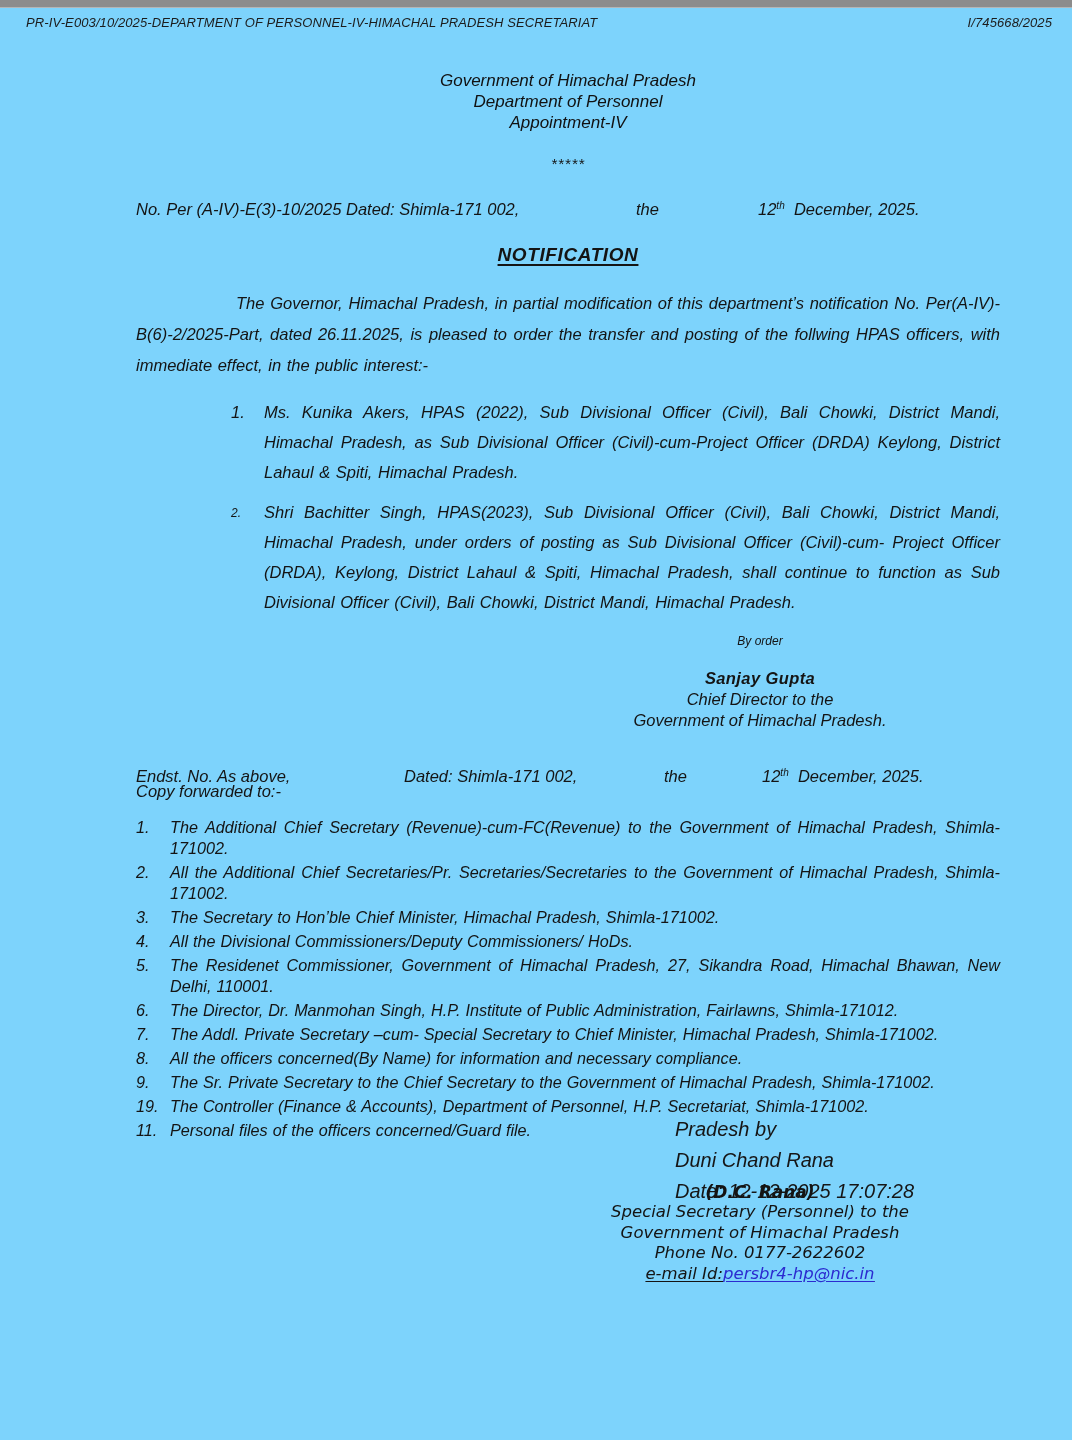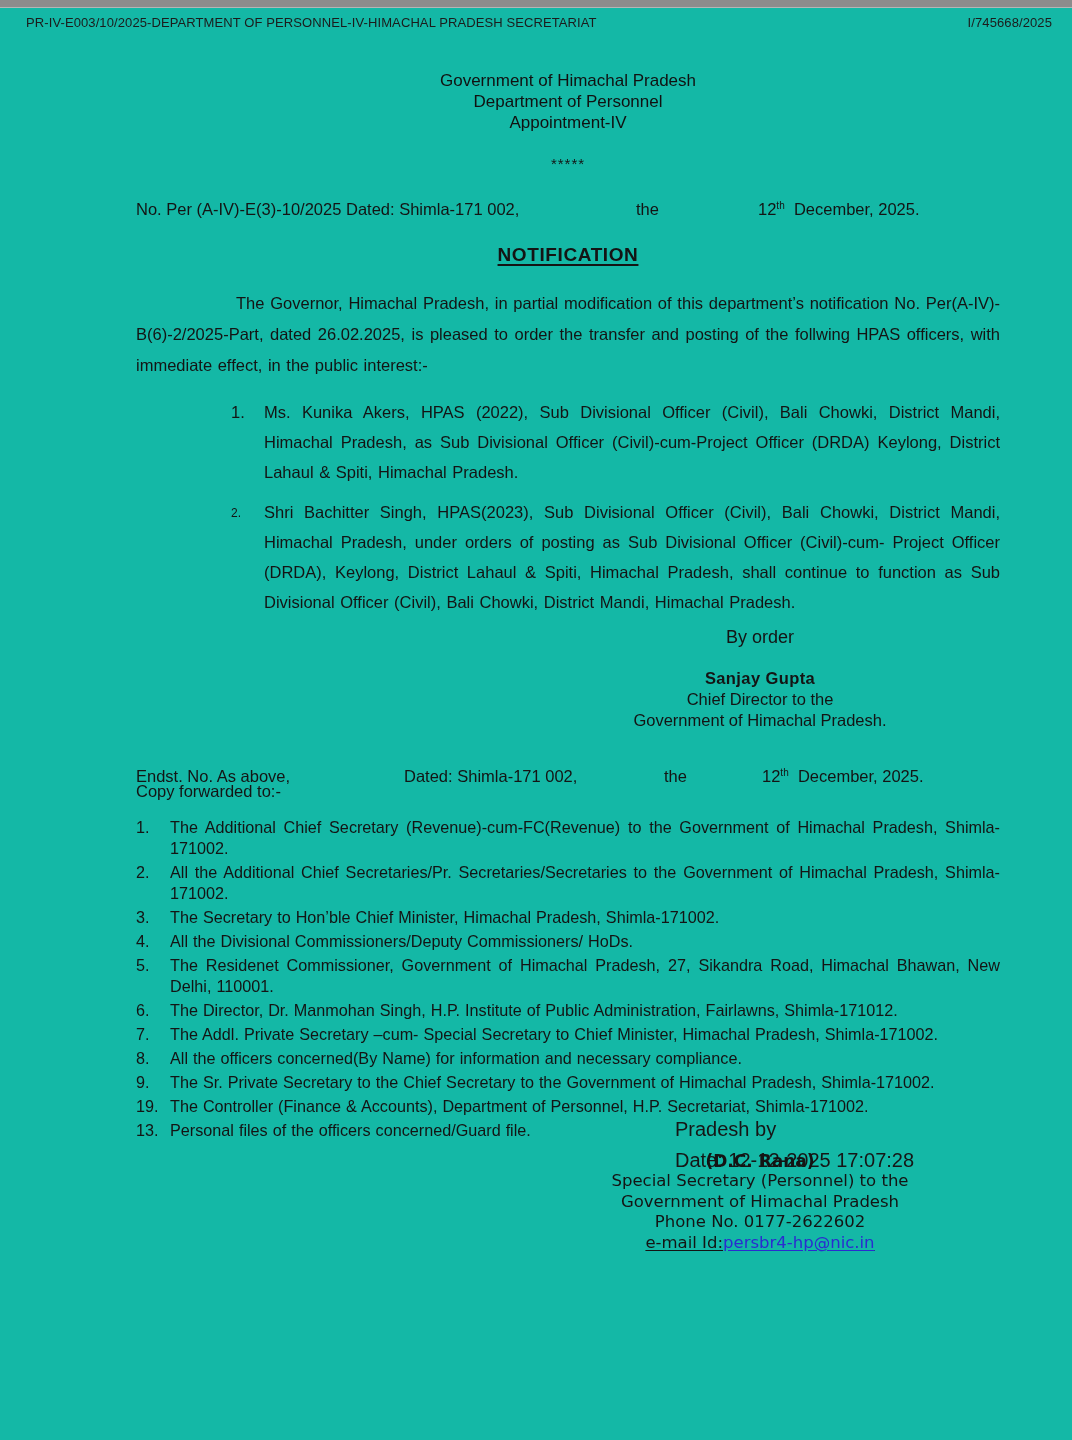--- a/index.html
+++ b/index.html
@@ -11,22 +11,23 @@
     width: 1072px;
     height: 1440px;
     font-family: "Liberation Sans", sans-serif;
     color: #141414;
     overflow: hidden;
   }
   .page {
     position: relative;
     width: 1072px;
     height: 1440px;
-    background: #14b8a6;
+    background: #7dd3fc;
     box-sizing: border-box;
+    font-style: italic;
   }
   .top-strip {
     height: 7px;
     background: #8c8c8c;
     border-bottom: 1px solid #b5b5b5;
   }
   .header-row {
     display: flex;
     justify-content: space-between;
     align-items: flex-start;
@@ -88,21 +89,21 @@
     line-height: 30px;
   }
   .order-num { flex: none; width: 33px; }
   .order-num.small { font-size: 12px; line-height: 32px; }
   .order-text { flex: 1; text-align: justify; word-spacing: 1px; }
   .right-block {
     width: 480px;
     margin-left: 384px;
     text-align: center;
   }
-  .by-order { margin-top: 10px; font-size: 18px; }
+  .by-order { margin-top: 17px; font-size: 12px; }
   .signatory { margin-top: 20px; font-size: 16.5px; line-height: 21px; }
   .signatory .name { font-weight: bold; letter-spacing: 0.4px; }
   .endst {
     position: relative;
     margin-top: 28px;
     height: 46px;
     font-size: 16.5px;
   }
   .endst .seg { position: absolute; white-space: nowrap; top: 8px; }
   .endst .copy-line { position: absolute; top: 23px; left: 0; }
@@ -164,21 +165,21 @@
     <div class="ref-line">
       <span class="seg" style="left:0">No. Per (A-IV)-E(3)-10/2025 Dated: Shimla-171 002,</span>
       <span class="seg" style="left:500px">the</span>
       <span class="seg" style="left:622px"><span>12</span><sup>th</sup>&nbsp;&nbsp;<span>December, 2025.</span></span>
     </div>
 
     <div class="notif-heading">
       <span>NOTIFICATION</span>
     </div>
 
-    <div class="body-para">The Governor, Himachal Pradesh, in partial modification of this department’s notification No. Per(A-IV)-B(6)-2/2025-Part, dated 26.02.2025, is pleased to order the transfer and posting of  the follwing HPAS officers, with immediate effect, in the public interest:-</div>
+    <div class="body-para">The Governor, Himachal Pradesh, in partial modification of this department’s notification No. Per(A-IV)-B(6)-2/2025-Part, dated 26.11.2025, is pleased to order the transfer and posting of  the follwing HPAS officers, with immediate effect, in the public interest:-</div>
 
     <div class="orders">
       <div class="order-item">
         <span class="order-num">1.</span>
         <span class="order-text">Ms. Kunika Akers, HPAS (2022), Sub Divisional Officer (Civil), Bali Chowki, District Mandi, Himachal Pradesh, as Sub Divisional Officer (Civil)-cum-Project Officer (DRDA) Keylong, District Lahaul &amp; Spiti, Himachal Pradesh.</span>
       </div>
       <div class="order-item">
         <span class="order-num small">2.</span>
         <span class="order-text">Shri Bachitter Singh, HPAS(2023), Sub Divisional Officer (Civil), Bali Chowki, District Mandi, Himachal Pradesh, under orders of posting as Sub Divisional Officer (Civil)-cum- Project Officer (DRDA), Keylong, District Lahaul &amp; Spiti, Himachal Pradesh, shall continue to function as  Sub Divisional Officer (Civil), Bali Chowki, District Mandi, Himachal Pradesh.</span>
       </div>
@@ -235,28 +236,29 @@
         </div>
       <div class="copy-item">
           <span class="copy-num">9.</span>
           <span class="copy-text">The Sr. Private Secretary to the Chief Secretary to the Government of Himachal Pradesh, Shimla-171002.</span>
         </div>
       <div class="copy-item">
           <span class="copy-num">19.</span>
           <span class="copy-text">The Controller (Finance &amp; Accounts), Department of Personnel, H.P. Secretariat, Shimla-171002.</span>
         </div>
       <div class="copy-item">
-          <span class="copy-num">13.</span>
+          <span class="copy-num">11.</span>
           <span class="copy-text">Personal files of the officers concerned/Guard file.</span>
         </div>
     </div>
 
     <div class="right-block sig-area">
       <div class="digital-sig">
         <div>Pradesh by</div>
+        <div>Duni Chand Rana</div>
         <div>Date: 12-12-2025 17:07:28</div>
       </div>
       <div class="dc-rana">(D.C. Rana)</div>
       <div class="sig-lines">
         <div>Special Secretary (Personnel) to the</div>
         <div>Government of Himachal Pradesh</div>
         <div>Phone No. 0177-2622602</div>
         <div class="email-line"><span>e-mail Id:</span><a class="email-link">persbr4-hp@nic.in</a></div>
       </div>
     </div>

